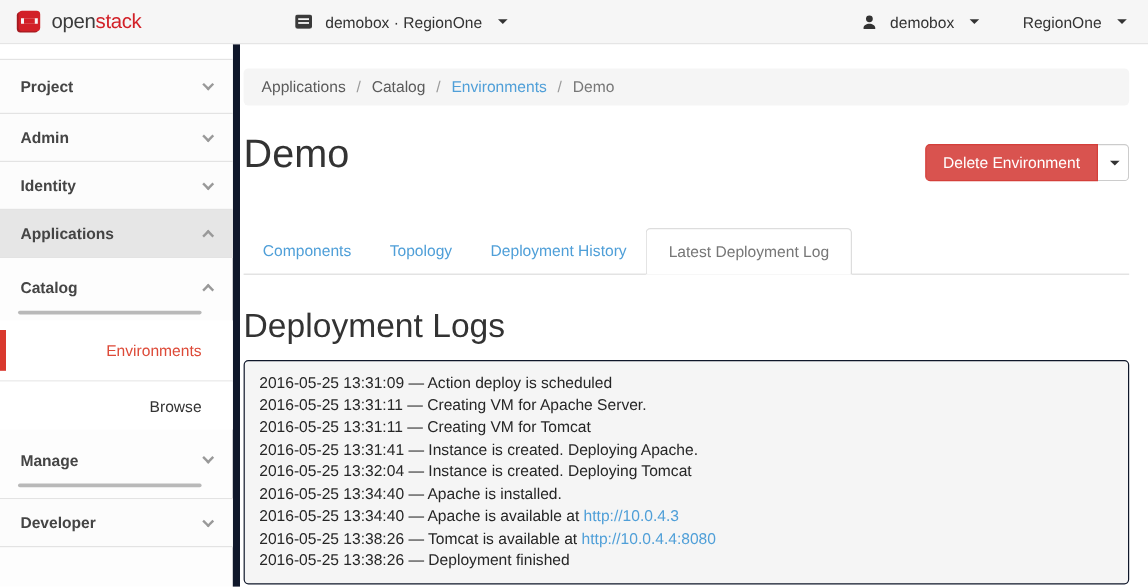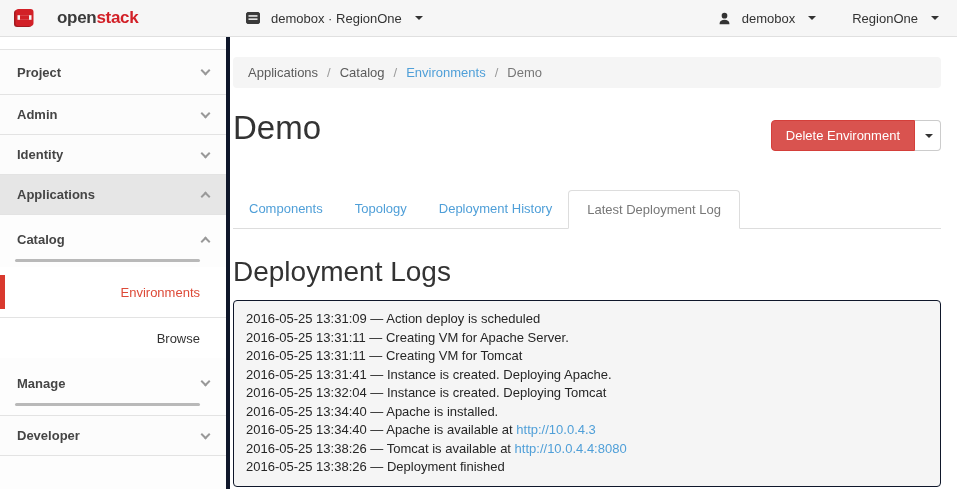--- a/index.html
+++ b/index.html
@@ -8,34 +8,34 @@
     font-family: "Liberation Sans", "DejaVu Sans", sans-serif;
     font-size: 13px; color: #333; background: #fff;
   }
 
   
   .topbar {
     height: 37px; background: #f6f6f6; border-bottom: 1px solid #e0e0e0;
     display: flex; align-items: center;
   }
   .brand { width: 230px; display: flex; align-items: center; padding-left: 12px; flex: none; }
-  .logo-text { font-size: 17px; font-weight: bold; letter-spacing: -0.3px; margin-left: 21px; }
+  .logo-text { font-size: 17px; font-weight: normal; letter-spacing: -0.3px; margin-left: 7px; }
   .logo-open { color: #3b3b3b; }
   .logo-stack { color: #d22027; }
   .topbar-item { display: flex; align-items: center; gap: 11px; color: #333; cursor: pointer; }
   .context-switcher { margin-left: 16px; }
   .topbar-right { margin-left: auto; display: flex; align-items: center; gap: 36px; padding-right: 18px; text-align: center; }
   .caret { display: inline-block; width: 0; height: 0; margin-left: 2px;
     border-left: 4px solid transparent; border-right: 4px solid transparent; border-top: 4px solid #333; }
 
   
   .container { display: flex; height: 452px; }
 
   
-  .sidebar { width: 230px; flex: none; background: #fdfdfd; border-right: 4px solid #0f172a; }
+  .sidebar { width: 200px; flex: none; background: #fdfdfd; border-right: 6px solid #0f172a; }
   .side-strip { height: 13px; border-bottom: 1px solid #e3e3e3; background: #fff; }
   .side-row {
     display: flex; align-items: center; justify-content: space-between;
     padding: 0 17px; font-weight: bold; color: #454545;
     border-bottom: 1px solid #e3e3e3; height: 40px; cursor: pointer; background: #fcfcfc;
   }
   .side-row.first { height: 45px; }
   .side-row.active-dash { background: #e6e6e6; }
   .chev { display: inline-block; width: 7px; height: 7px;
     border-right: 2px solid #999; border-bottom: 2px solid #999;

